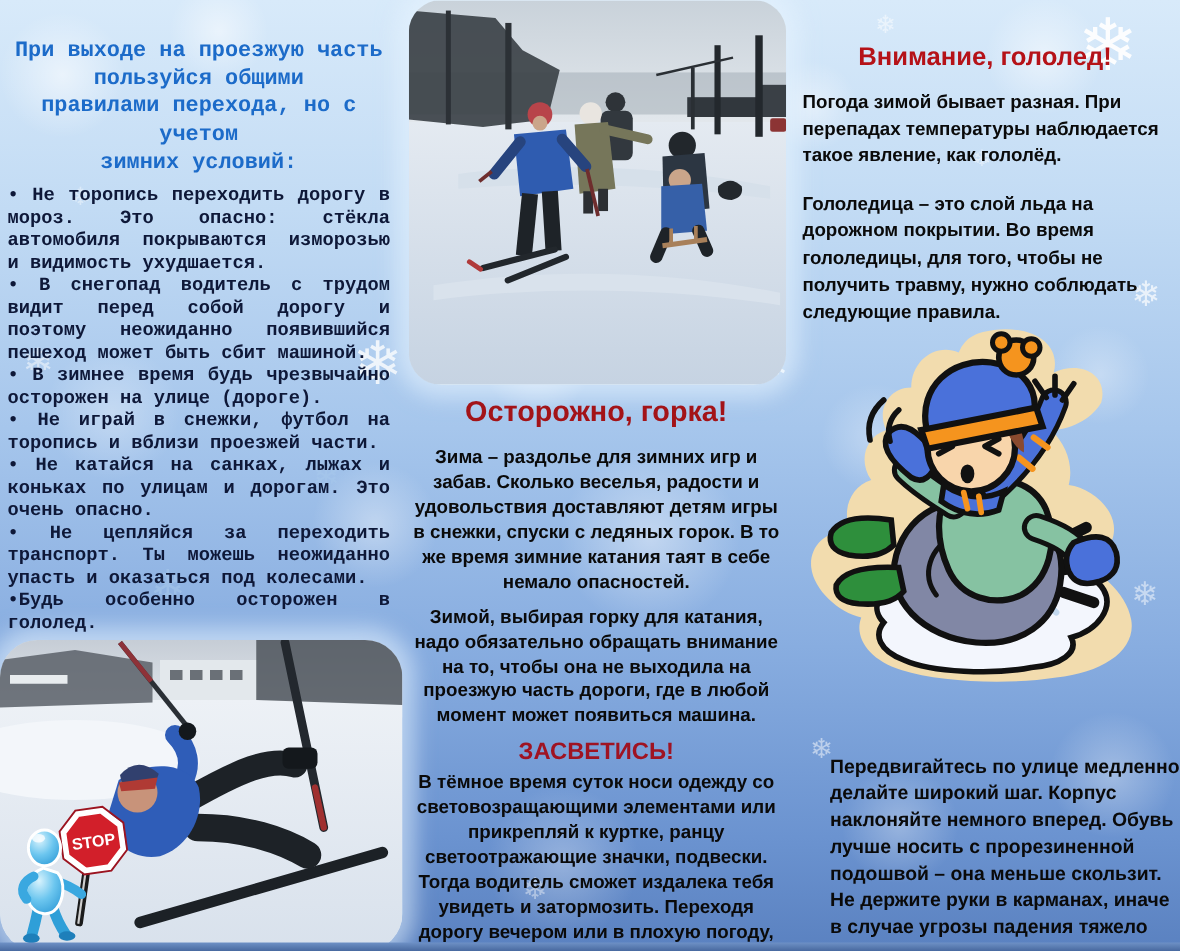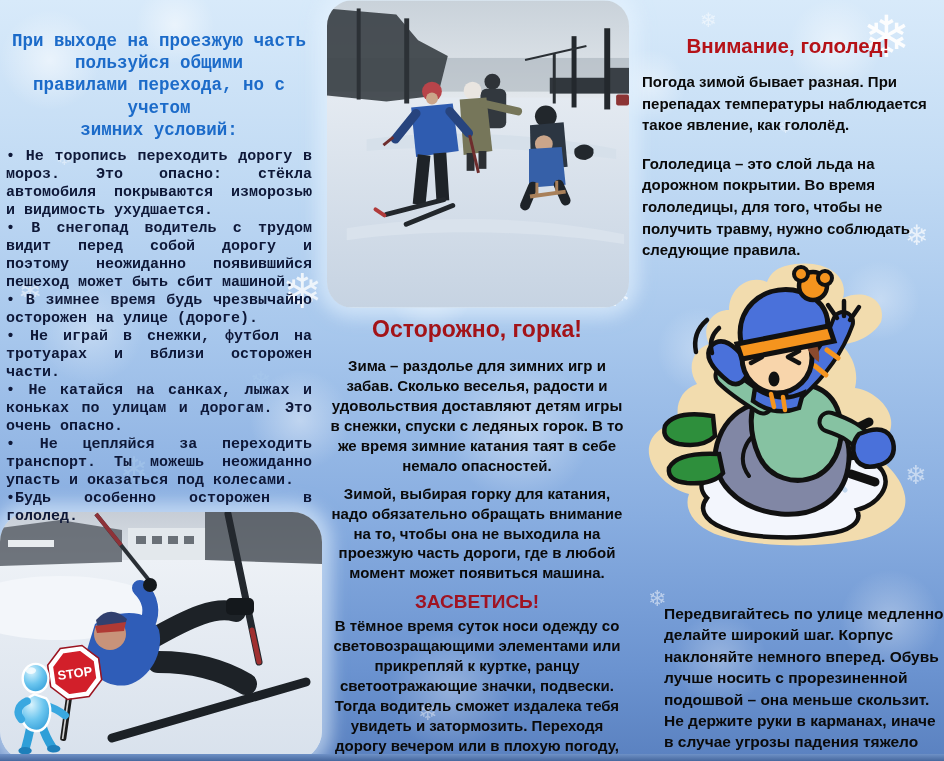--- a/index.html
+++ b/index.html
@@ -242,21 +242,21 @@
 
   <section class="panel panel-left">
     <h1 class="h-blue">При выходе на проезжую часть
 пользуйся общими
 правилами перехода, но с учетом
 зимних условий:</h1>
     <div class="bullets">
       <p>•  Не торопись переходить дорогу в мороз. Это опасно: стёкла автомобиля покрываются изморозью и видимость ухудшается.</p>
       <p>•  В снегопад водитель с трудом видит перед собой дорогу и поэтому неожиданно появившийся пешеход может быть сбит машиной.</p>
       <p>•  В зимнее время будь чрезвычайно осторожен на улице (дороге).</p>
-      <p>•  Не играй в снежки, футбол на тротуарах и вблизи осторожен части.</p>
+      <p>•  Не играй в снежки, футбол на торопись и вблизи проезжей части.</p>
       <p>•  Не катайся на санках, лыжах и коньках по улицам и дорогам. Это очень опасно.</p>
       <p>•  Не цепляйся за переходить транспорт. Ты можешь неожиданно упасть и оказаться под колесами.</p>
       <p>•Будь особенно осторожен в гололед.</p>
     </div>
   </section>
 
   <section class="panel panel-middle">
     <h2 class="h-red h-slide">Осторожно, горка!</h2>
     <p class="mid-p">Зима – раздолье для зимних игр и забав. Сколько веселья, радости и удовольствия доставляют детям игры в снежки, спуски с ледяных горок. В то же время зимние катания таят в себе немало опасностей.</p>
     <p class="mid-p">Зимой, выбирая горку для катания, надо обязательно обращать внимание на то, чтобы она не выходила на проезжую часть дороги, где в любой момент может появиться машина.</p>

